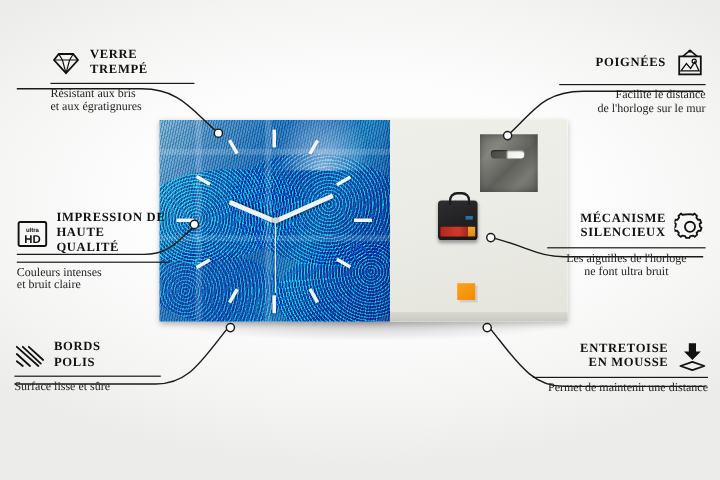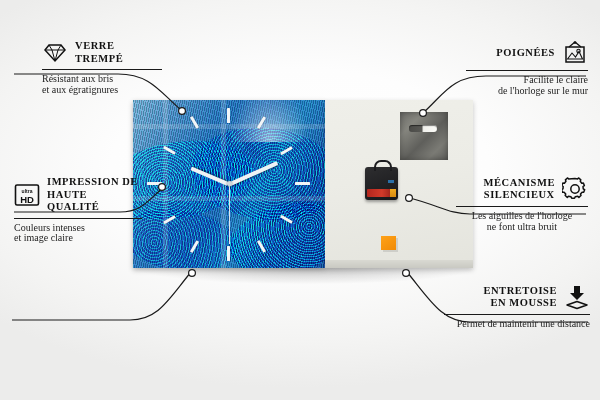--- a/index.html
+++ b/index.html
@@ -191,43 +191,60 @@
         </svg>
       </span>
       <span class="co-title">
         <span>IMPRESSION DE</span>
         <span class="l2">HAUTE QUALITÉ</span>
       </span>
     </div>
     <div class="co-rule"></div>
     <div class="co-sub">
       <span>Couleurs intenses</span><br>
-      <span>et image claire</span>
-    </div>
-  </div>
-
+      <span>et bruit claire</span>
+    </div>
+  </div>
+
+  <div class="callout" style="left:12px;top:284px;width:122px;">
+    <div class="co-head">
+      <span class="ico">
+        <svg width="26" height="22" viewBox="0 0 26 22">
+          <path d="M2 3 L20 19 M7 3 L22 17 M12 3 L24 14 M2 9 L13 19 M2 15 L7 19" fill="none" stroke="#111" stroke-width="1.5" stroke-linecap="round"></path>
+        </svg>
+      </span>
+      <span class="co-title">
+        <span>BORDS</span>
+        <span class="l2">POLIS</span>
+      </span>
+    </div>
+    <div class="co-rule"></div>
+    <div class="co-sub">
+      <span>Surface lisse et sûre</span>
+    </div>
+  </div>
 
   <div class="callout" style="left:466px;top:40px;width:122px;text-align:right;">
     <div class="co-head right">
       <span class="co-title">
         <span>POIGNÉES</span>
       </span>
       <span class="ico">
         <svg width="26" height="26" viewBox="0 0 26 26">
           <path d="M13 2 L7 7 M13 2 L19 7" fill="none" stroke="#111" stroke-width="1.3"></path>
           <circle cx="13" cy="2.6" r="1.4" fill="#111"></circle>
           <rect x="4" y="7" width="18" height="15" fill="none" stroke="#111" stroke-width="1.5"></rect>
           <path d="M5.5 19 L10 13 L13.5 17 L17 11.5 L20.5 19 Z" fill="none" stroke="#111" stroke-width="1.1"></path>
           <circle cx="16.5" cy="11" r="1.7" fill="none" stroke="#111" stroke-width="1.1"></circle>
         </svg>
       </span>
     </div>
     <div class="co-rule"></div>
     <div class="co-sub">
-      <span>Facilite le claire</span><br>
+      <span>Facilite le distance</span><br>
       <span>de l'horloge sur le mur</span>
     </div>
   </div>
 
   <div class="callout" style="left:456px;top:176px;width:132px;text-align:center;">
     <div class="co-head right">
       <span class="co-title">
         <span>MÉCANISME</span>
         <span class="l2">SILENCIEUX</span>
       </span>

